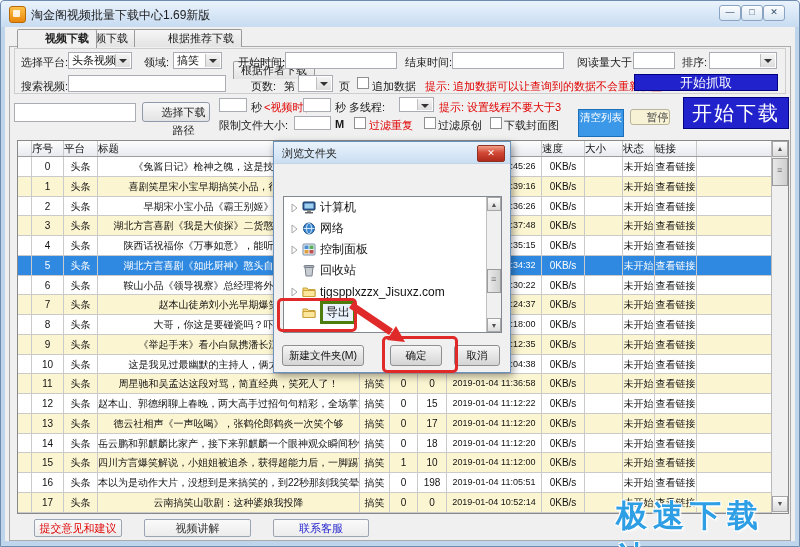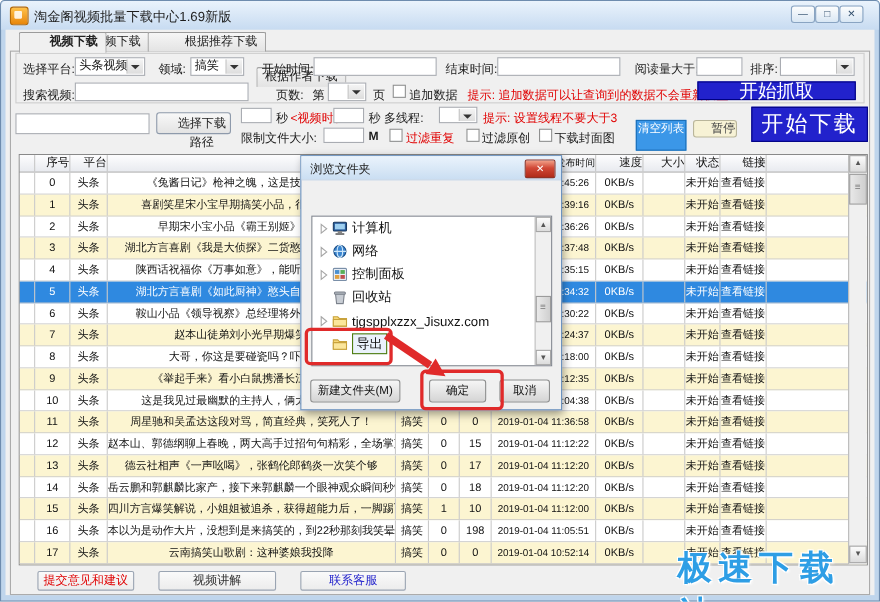--- a/index.html
+++ b/index.html
@@ -20,21 +20,21 @@
   .inp{position:absolute;background:#fff;border:1px solid #A9ACB2;box-sizing:border-box;}
   .sel{position:absolute;background:#fff;border:1px solid #A9ACB2;box-sizing:border-box;font-size:11px;line-height:15px;padding-left:3px;color:#111;}
   .sel .arr{position:absolute;right:1px;top:1px;bottom:1px;width:14px;background:linear-gradient(#F4F4F4,#DDDDDD);border-left:1px solid #C0C0C0;}
   .sel .arr:after{content:"";position:absolute;left:3px;top:5px;border:4px solid transparent;border-top-color:#333;}
   .cb{position:absolute;width:12px;height:12px;background:#fff;border:1px solid #8E8F8F;box-sizing:border-box;}
   .btn-blue{position:absolute;background:#2222CC;border:1px solid #000080;color:#fff;text-align:center;box-sizing:border-box;}
   .btn-gray{position:absolute;background:linear-gradient(#F8F8F8,#E3E3E3);border:1px solid #8E9AAB;border-radius:3px;text-align:center;font-size:11px;color:#222;box-sizing:border-box;padding-left:15px;}
   
   .grid{position:absolute;left:16px;top:139px;width:770px;height:372px;background:#fff;border:1px solid #898989;box-sizing:content-box;}
   .ghead{display:flex;height:16px;background:linear-gradient(#FDFDFE,#E8EAEF);border-bottom:1px solid #9E9E9E;box-sizing:border-box;}
-  .ghead .cell{font-size:10.5px;line-height:15px;color:#111;border-right:1px solid #C8C8C8;text-align:right;box-sizing:border-box;overflow:hidden;white-space:nowrap;}
+  .ghead .cell{font-size:10.5px;line-height:15px;color:#111;border-right:1px solid #C8C8C8;text-align:left;box-sizing:border-box;overflow:hidden;white-space:nowrap;}
   .grow{display:flex;height:19.78px;border-bottom:1px solid #CACACA;box-sizing:border-box;background:#fff;}
   .grow.alt{background:#FCF5D1;}
   .grow.selected{background:#2F89E0;color:#fff;}
   .grow .cell{font-size:10px;line-height:19px;color:inherit;border-right:1px solid #CACACA;text-align:center;overflow:hidden;white-space:nowrap;box-sizing:border-box;}
   .grow{color:#111;}
   .c0{width:14px;}.c1{width:32px;}.c2{width:34px;}.c3{width:262px;}.c4{width:30px;}.c5{width:28px;}
   .c6{width:29px;}.c7{width:95px;font-size:9px !important;}.c8{width:43px;}.c9{width:38px;}.c10{width:32px;}.c11{width:42px;}
   .cfill{flex:1;border-right:none !important;}
   .vscroll{position:absolute;right:0px;top:0px;width:17px;height:372px;background:#F0F0F0;border-left:1px solid #B9B9B9;box-sizing:border-box;}
   .sbtn{position:absolute;left:0;width:16px;height:16px;background:linear-gradient(#FCFCFC,#DCDCDC);border:1px solid #A6A6A6;box-sizing:border-box;text-align:center;font-size:7px;line-height:14px;color:#555;}
@@ -47,21 +47,21 @@
   
   .dialog{position:absolute;left:272px;top:140px;width:238px;height:232px;background:#F0F0F0;border:1px solid #6B92BF;box-shadow:2px 3px 8px rgba(0,0,0,.4);z-index:100;box-sizing:border-box;}
   .dlg-title{position:absolute;left:0;top:0;right:0;height:21px;background:linear-gradient(#EAF3FC,#CADEF2);border-bottom:1px solid #C2D5E8;}
   .dlg-title span{position:absolute;left:8px;top:4px;font-size:11px;color:#1d1d1d;}
   .dlg-close{position:absolute;right:5px;top:3px;width:26px;height:15px;background:linear-gradient(#F2A088,#D14836 45%,#B02B1A);border:1px solid #8E3226;border-radius:2px;color:#fff;font-size:9px;line-height:14px;text-align:center;}
   .tree{position:absolute;left:9px;top:54px;width:219px;height:137px;background:#fff;border:1px solid #828790;box-sizing:border-box;overflow:hidden;}
   .titem{position:relative;height:21px;display:flex;align-items:center;font-size:12px;color:#111;padding-left:4px;}
   .titem .tw{width:12px;height:12px;flex:0 0 12px;}
   .titem .ticon{width:14px;height:13px;margin:0 4px 0 2px;flex:0 0 14px;}
   .titem .tlabel{white-space:nowrap;}
-  .titem.selected .tlabel{background:#EAF2FB;border:1px solid #4d7c0f;padding:0 3px;}
+  .titem.selected .tlabel{background:#EAF2FB;border:3px solid #4d7c0f;padding:0 3px;}
   .tree-scroll{position:absolute;right:0;top:0;width:15px;height:135px;background:#F0F0F0;border-left:1px solid #C0C0C0;box-sizing:border-box;}
   .tree-scroll .sbtn{width:14px;height:14px;}
   .tree-scroll .tthumb{position:absolute;left:0;top:72px;width:14px;height:24px;background:linear-gradient(90deg,#EAEAEA,#CFCFCF);border:1px solid #9B9B9B;box-sizing:border-box;}
   .tree-scroll .tthumb:after{content:"≡";position:absolute;left:3px;top:4px;font-size:9px;color:#777;}
   .dbtn{position:absolute;top:203px;height:21px;background:linear-gradient(#F6F6F6,#E2E2E2 60%,#D4D4D4);border:1px solid #8E8F8F;border-radius:3px;font-size:10.5px;line-height:19px;text-align:center;color:#111;box-sizing:border-box;}
   
   .ann-box{position:absolute;border:3px solid #E02A2A;border-radius:5px;z-index:120;}
   .ann-arrow{position:absolute;z-index:120;}
 </style>
 </head>
@@ -108,21 +108,21 @@
   <div class="inp" style="left:67px;top:74px;width:158px;height:17px;"></div>
   <div class="lbl" style="left:250px;top:78px;">页数:</div>
   <div class="lbl" style="left:283px;top:78px;">第</div>
   <div class="sel" style="left:297px;top:74px;width:35px;height:17px;">
       <span class="arr"></span>
     </div>
   <div class="lbl" style="left:338px;top:78px;">页</div>
   <div class="cb" style="left:356px;top:76px;"></div>
   <div class="lbl" style="left:371px;top:78px;">追加数据</div>
   <div class="lbl red" style="left:424px;top:78px;">提示: 追加数据可以让查询到的数据不会重新覆盖</div>
-  <div class="btn-blue" style="left:633px;top:73px;width:144px;height:17px;font-size:17px;line-height:15px;">开始抓取</div>
+  <div class="btn-blue" style="left:633px;top:73px;width:144px;height:17px;font-size:13px;line-height:15px;">开始抓取</div>
 
   <div class="inp" style="left:13px;top:102px;width:122px;height:19px;"></div>
   <div class="btn-gray" style="left:141px;top:101px;width:68px;height:20px;line-height:18px;">选择下载路径</div>
   <div class="inp" style="left:218px;top:97px;width:28px;height:14px;"></div>
   <div class="lbl" style="left:250px;top:99px;">秒</div>
   <div class="lbl red" style="left:263px;top:99px;">&lt;视频时长&lt;</div>
   <div class="inp" style="left:302px;top:97px;width:28px;height:14px;"></div>
   <div class="lbl" style="left:334px;top:99px;">秒</div>
   <div class="lbl" style="left:348px;top:99px;">多线程:</div>
   <div class="sel" style="left:398px;top:96px;width:35px;height:15px;">

